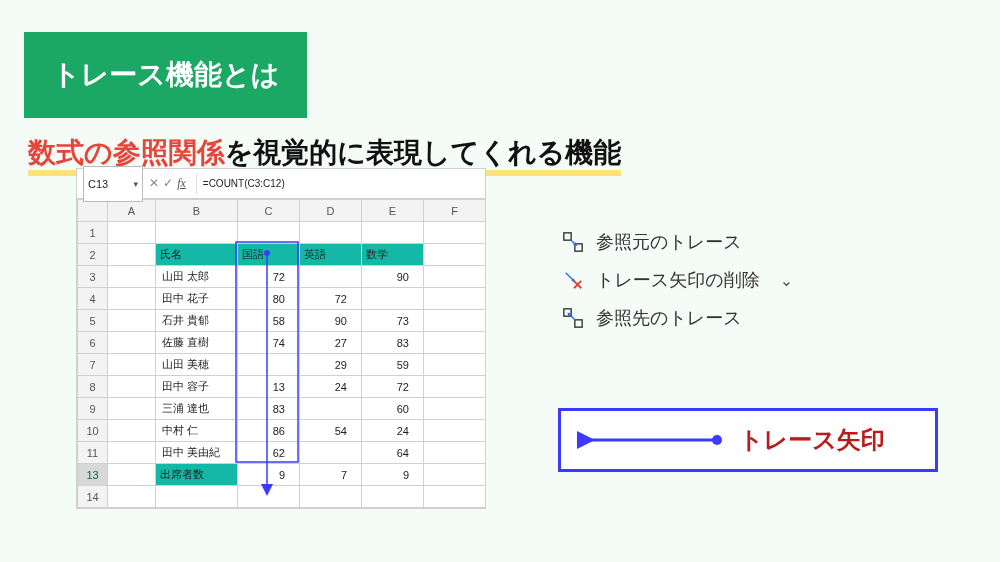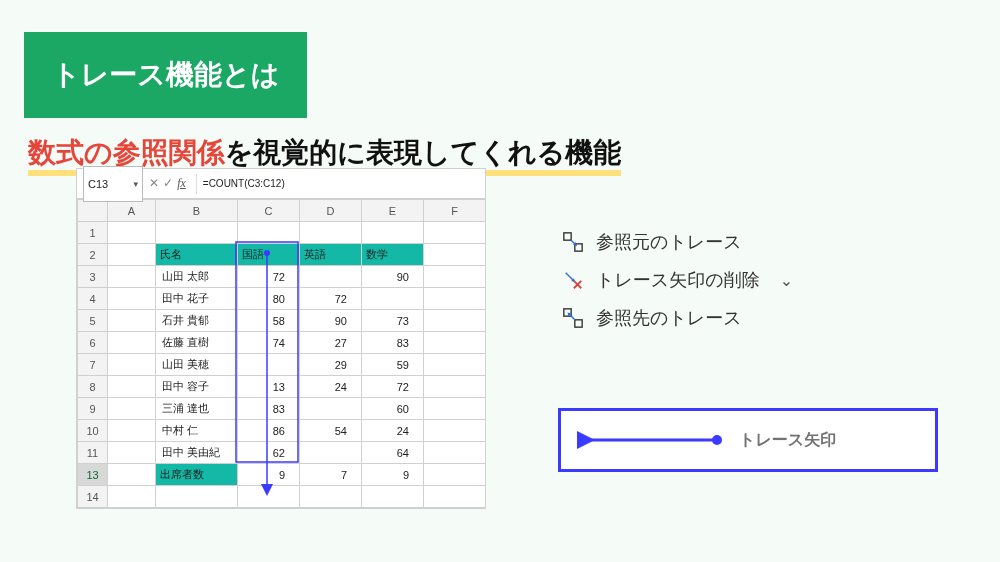--- a/index.html
+++ b/index.html
@@ -136,21 +136,21 @@
     width: 380px;
     height: 64px;
     border: 3px solid #3b3bff;
     background: #fff;
     display: flex;
     align-items: center;
     padding: 0 16px;
     gap: 12px;
   }
   .arrow-legend svg { width: 150px; height: 28px; }
-  .arrow-legend .lbl { font-size: 16px; font-weight: 700; color: #737373; }
+  .arrow-legend .lbl { font-size: 24px; font-weight: 700; color: #b91c1c; }
 </style>
 </head>
 <body>
 
 
 
 <div class="title-bar">トレース機能とは</div>
 
 <div class="subtitle">
   <span class="accent">数式の参照関係</span><span class="rest">を視覚的に表現してくれる機能</span>

